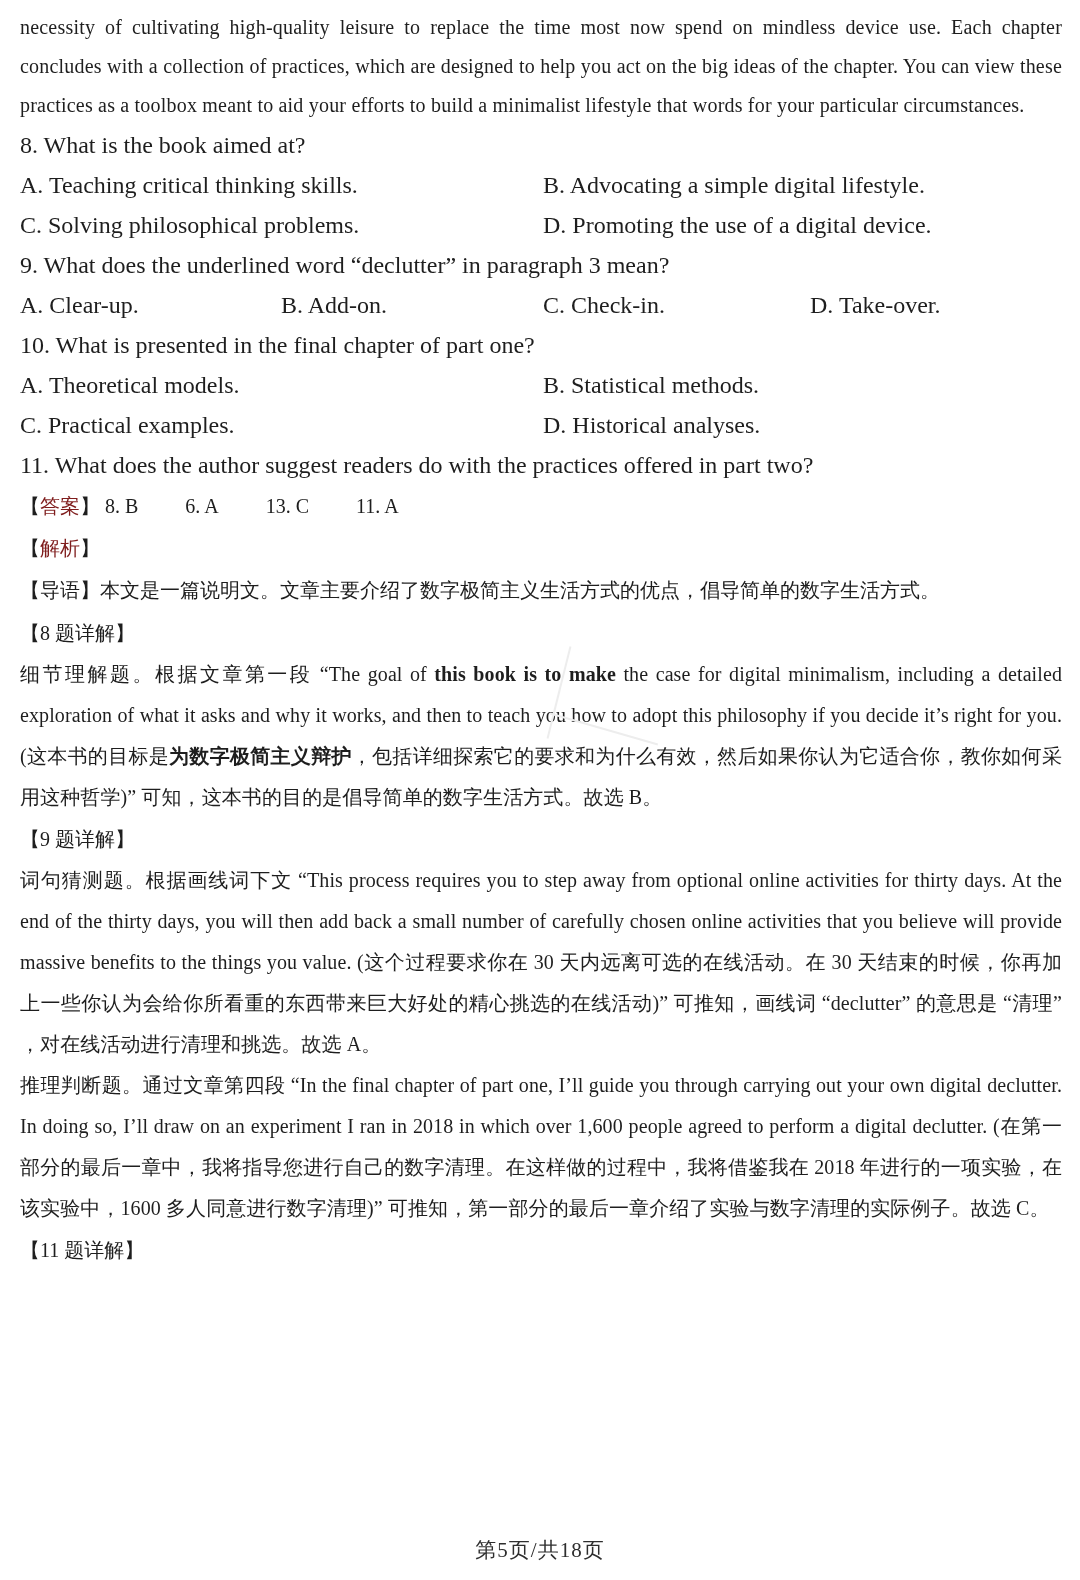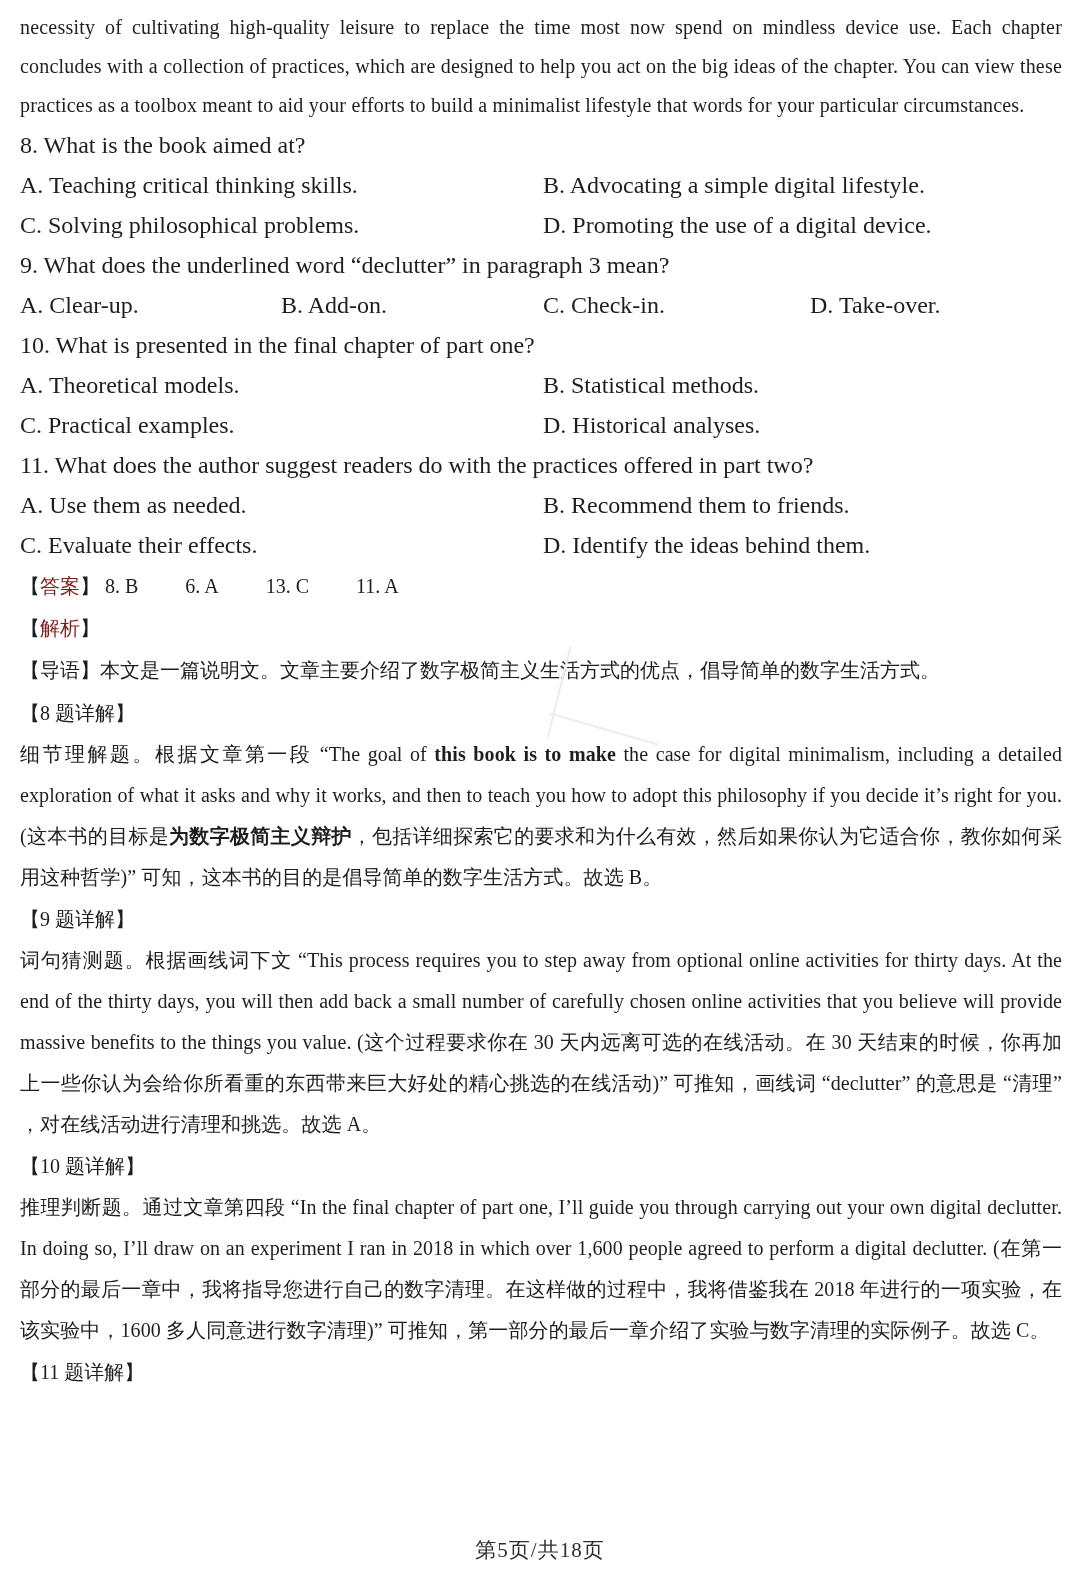--- a/index.html
+++ b/index.html
@@ -72,26 +72,20 @@
     <div class="opts cols-2">
       <div>A. Theoretical models.</div>
       <div>B. Statistical methods.</div>
       <div>C. Practical examples.</div>
       <div>D. Historical analyses.</div>
     </div>
   </div>
 
   <div>
     <div class="q-stem">11. What does the author suggest readers do with the practices offered in part two?</div>
-    <div class="opts cols-2">
-      <div>A. Use them as needed.</div>
-      <div>B. Recommend them to friends.</div>
-      <div>C. Evaluate their effects.</div>
-      <div>D. Identify the ideas behind them.</div>
-    </div>
   </div>
 
   <div class="answer-line">
     <span>【</span><span class="faded">答案</span><span>】</span>
     <span class="answer-item">8. B</span>
     <span class="answer-item">6. A</span>
     <span class="answer-item">13. C</span>
     <span class="answer-item">11. A</span>
   </div>
 
@@ -107,21 +101,20 @@
     <div class="expl-heading">【8 题详解】</div>
     <p class="expl"><span>细节理解题。根据文章第一段 “The goal of </span><span class="b">this book is to make</span><span> the case for digital minimalism, including a detailed exploration of what it asks and why it works, and then to teach you how to adopt this philosophy if you decide it’s right for you. (这本书的目标是</span><span class="b">为数字极简主义辩护</span><span>，包括详细探索它的要求和为什么有效，然后如果你认为它适合你，教你如何采用这种哲学)” 可知，这本书的目的是倡导简单的数字生活方式。故选 B。</span></p>
   </div>
 
   <div>
     <div class="expl-heading">【9 题详解】</div>
     <p class="expl"><span>词句猜测题。根据画线词下文 “This process requires you to step away from optional online activities for thirty days. At the end of the thirty days, you will then add back a small number of carefully chosen online activities that you believe will provide massive benefits to the things you value. (这个过程要求你在 30 天内远离可选的在线活动。在 30 天结束的时候，你再加上一些你认为会给你所看重的东西带来巨大好处的精心挑选的在线活动)” 可推知，画线词 “declutter” 的意思是 “清理” ，对在线活动进行清理和挑选。故选 A。</span></p>
   </div>
 
   <div>
-    <div class="expl-heading">【10 题详解】</div>
     <p class="expl"><span>推理判断题。通过文章第四段 “In the final chapter of part one, I’ll guide you through carrying out your own digital declutter. In doing so, I’ll draw on an experiment I ran in 2018 in which over 1,600 people agreed to perform a digital declutter. (在第一部分的最后一章中，我将指导您进行自己的数字清理。在这样做的过程中，我将借鉴我在 2018 年进行的一项实验，在该实验中，1600 多人同意进行数字清理)” 可推知，第一部分的最后一章介绍了实验与数字清理的实际例子。故选 C。</span></p>
   </div>
 
   <div>
     <div class="expl-heading">【11 题详解】</div>
   </div>
 
   <div class="crease crease-1"></div>
   <div class="crease crease-2"></div>
 </div>

